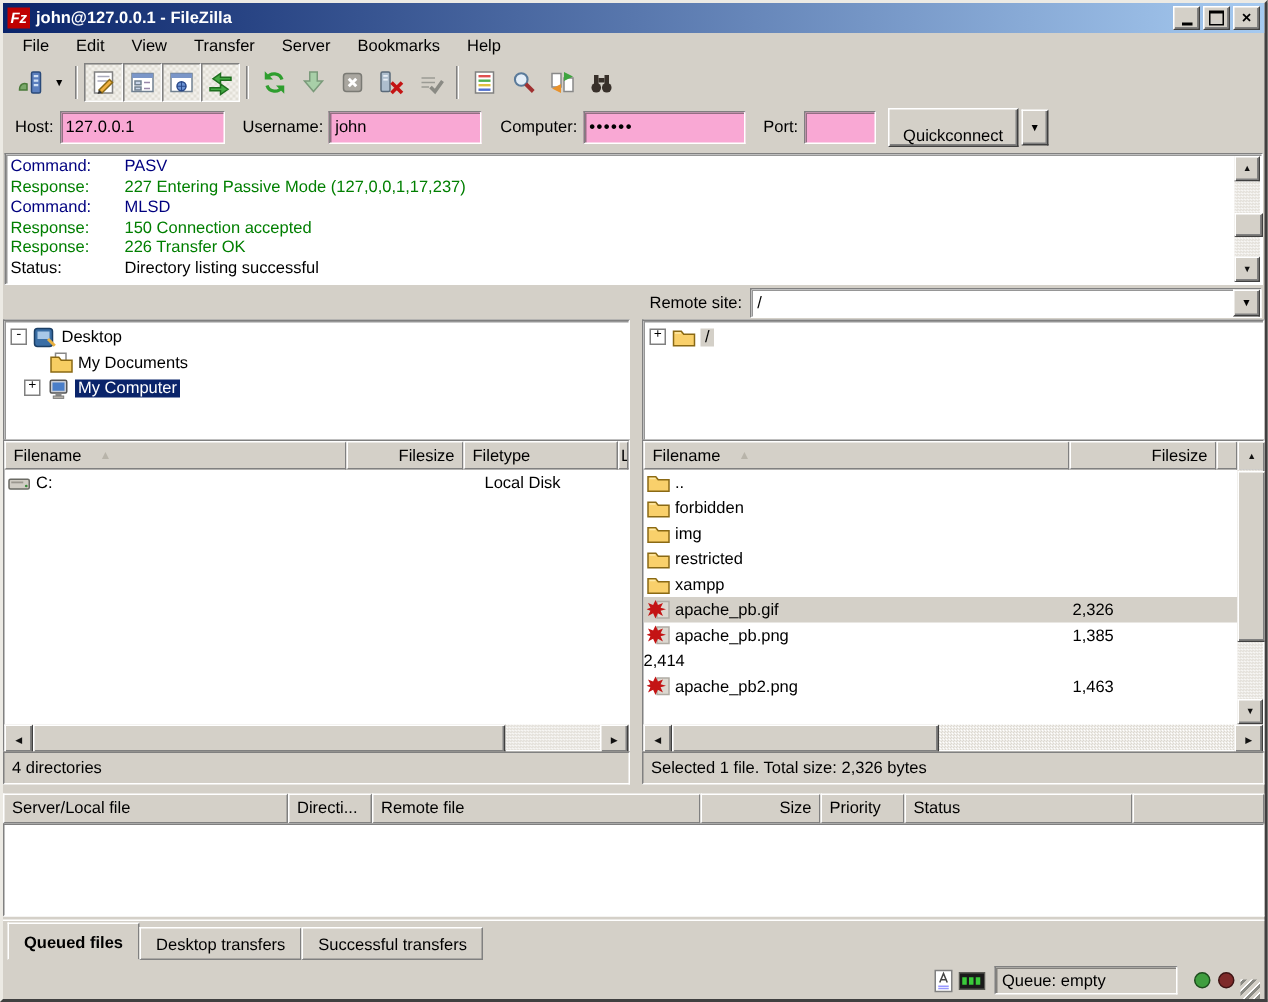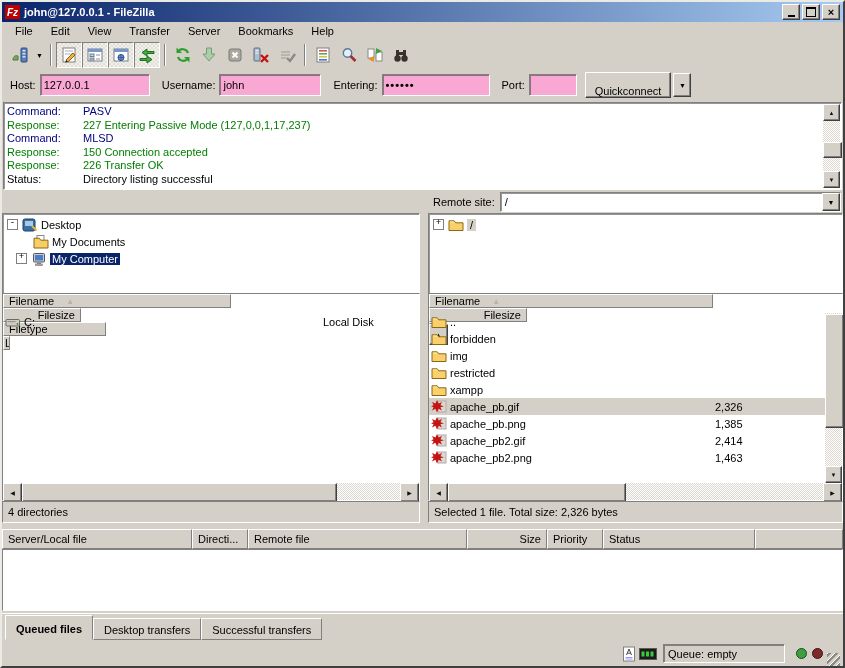--- a/index.html
+++ b/index.html
@@ -55,21 +55,21 @@
   .combobtn{width:16px;display:flex;align-items:center;justify-content:center;font-size:7px;flex:none;}
   .treebox{position:absolute;left:0;top:21px;right:0;height:78px;background:#fff;overflow:hidden;padding-top:2px;}
   .trow{height:17px;display:flex;align-items:center;white-space:nowrap;}
   .expbox{width:9px;height:9px;border:1px solid #808080;background:#fff;font-size:9px;line-height:7px;text-align:center;
     margin-right:4px;flex:none;font-family:"Liberation Mono",monospace;}
   .i16{width:16px;height:16px;margin-right:3px;flex:none;}
   .tsel{background:#0A246A;color:#fff;padding:0 2px;}
   .gsel{background:#D4D0C8;padding:0 3px;}
   .listwrap{position:absolute;left:0;right:0;top:101px;height:206px;background:#fff;
     border:1px solid;border-color:#808080 #fff #fff #808080;}
-  .hdrrow{display:flex;height:19px;flex-direction:column;}
+  .hdrrow{display:flex;height:19px;}
   .hcell{background:#D4D0C8;border:1px solid;border-color:#fff #808080 #808080 #fff;
     display:flex;align-items:center;padding:0 5px;box-sizing:border-box;overflow:hidden;white-space:nowrap;flex:none;}
   .hright{justify-content:flex-end;}
   .sortasc{color:#B8B4AA;font-size:8px;margin-left:12px;}
   .listbody{position:relative;overflow:hidden;}
   .frow{height:17px;display:flex;align-items:center;white-space:nowrap;}
   .fname{display:flex;align-items:center;padding-left:2px;overflow:hidden;flex:none;}
   .fsize{text-align:left;padding-right:7px;flex:none;}
   .rowsel{background:#D4D0C8;}
   .statuspanel{position:absolute;left:0;right:0;top:309px;height:20px;background:#D4D0C8;
@@ -320,21 +320,21 @@
           <use href="#i-sync"></use>
         </svg>
       </span>
   </div>
 
   <div class="abs quickbar">
     <span class="qlabel">Host:</span>
     <input class="qinput sunken" style="width: 102px;" value="127.0.0.1">
     <span class="qlabel" style="margin-left:12px">Username:</span>
     <input class="qinput sunken" style="width: 94px;" value="john">
-    <span class="qlabel" style="margin-left:12px">Entering:</span>
+    <span class="qlabel" style="margin-left:12px">Computer:</span>
     <input class="qinput sunken" style="width: 100px; letter-spacing: 1px; font-weight: bold;" value="••••••">
     <span class="qlabel" style="margin-left:12px">Port:</span>
     <input class="qinput sunken" style="width: 40px;" value="">
     <button class="qcbtn raised">Quickconnect</button>
     <span class="qcdd raised">
         <span>▼</span>
       </span>
   </div>
 
   <div class="abs logbox sunken">
@@ -526,26 +526,20 @@
         <div class="frow">
             <span class="fname" style="width:284px">
               <svg class="i16">
                 <use href="#i-splat"></use>
               </svg>
               <span>apache_pb.png</span>
             </span>
             <span class="fsize" style="width:98px">1,385</span>
           </div>
         <div class="frow">
-            <span class="fname" style="width:284px">
-              <svg class="i16">
-                <use href="#i-splat"></use>
-              </svg>
-              <span>apache_pb2.gif</span>
-            </span>
             <span class="fsize" style="width:98px">2,414</span>
           </div>
         <div class="frow">
             <span class="fname" style="width:284px">
               <svg class="i16">
                 <use href="#i-splat"></use>
               </svg>
               <span>apache_pb2.png</span>
             </span>
             <span class="fsize" style="width:98px">1,463</span>

